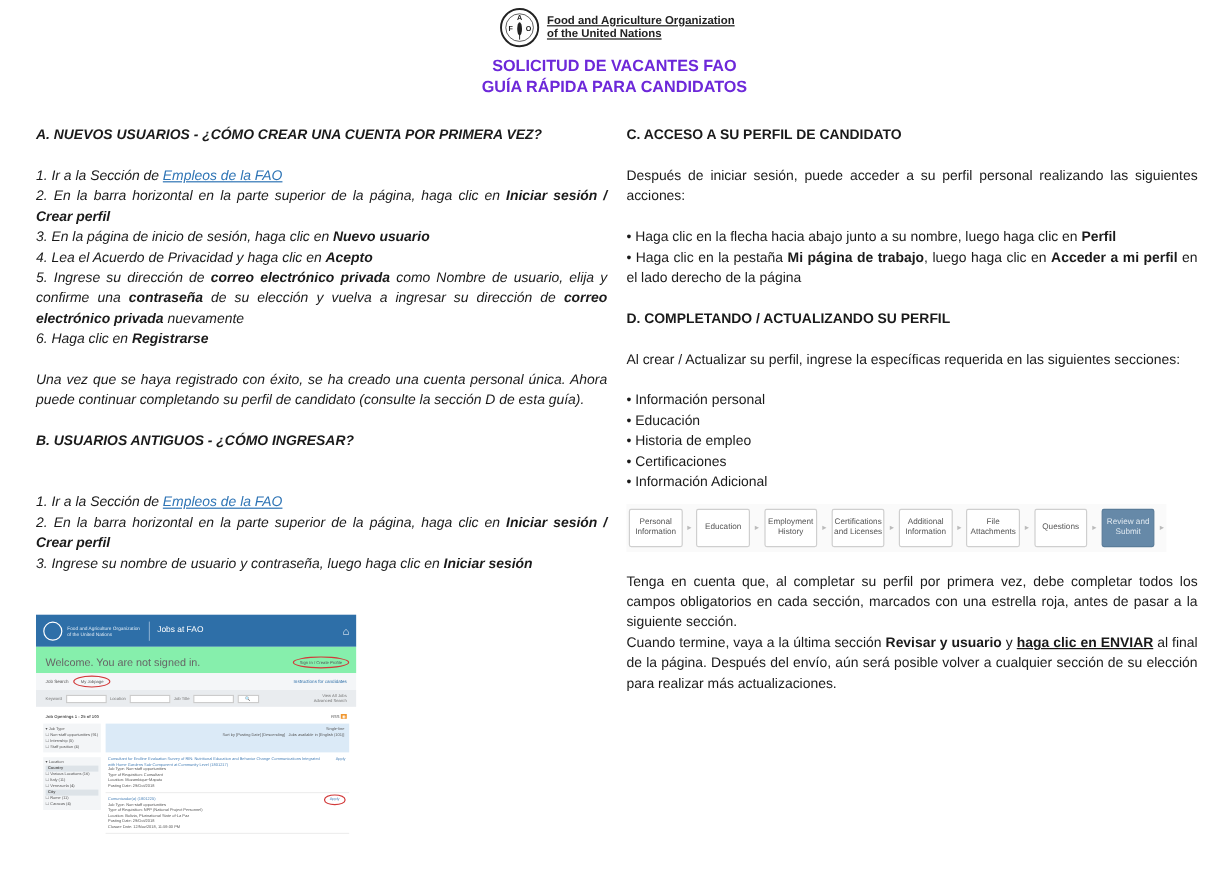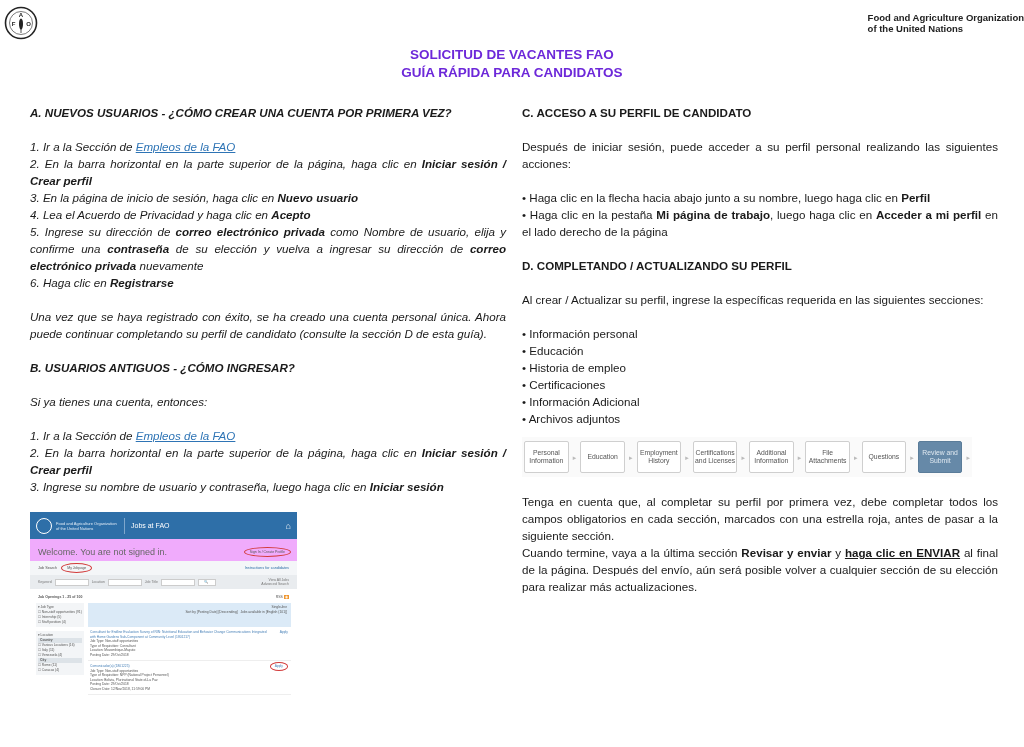--- a/index.html
+++ b/index.html
@@ -1,20 +1,20 @@
 <!DOCTYPE html>
 <html><head>
 <meta charset="utf-8">
 <style>
   * { box-sizing: border-box; margin: 0; padding: 0; }
   html, body { width: 1024px; height: 747px; background: #ffffff; overflow: hidden; }
   body { font-family: "Liberation Sans", sans-serif; color: #1a1a1a; position: relative; }
 
   .header { position: absolute; left: 0; top: 6px; width: 1024px; text-align: center; }
-  .logo-row { display: flex; align-items: center; justify-content: space-between; gap: 6px; margin-left: 4px; }
+  .logo-row { display: flex; align-items: center; justify-content: center; gap: 6px; margin-left: 4px; text-decoration: underline; }
   .fao-logo { width: 34px; height: 34px; }
   .org-name { font-size: 9.5px; font-weight: bold; line-height: 11px; text-align: left; color: #222; }
   .doc-title { color: #6d28d9; font-weight: bold; font-size: 13.5px; line-height: 18px; }
   .doc-title.t1 { margin-top: 6px; }
 
   .col { position: absolute; top: 104px; font-size: 11.6px; line-height: 17px; }
   .col-left { left: 30px; width: 476px; font-style: italic; }
   .col-right { left: 522px; width: 476px; }
   .col p { margin: 0; text-align: justify; }
   .heading { font-weight: bold; }
@@ -31,21 +31,21 @@
   .step-arrow { font-size: 7px; color: #bbb; }
 
   
   .shot { position: absolute; left: 30px; top: 512px; width: 267px; height: 210px; background: #fff; overflow: hidden; }
   .shot-bar { height: 27px; background: #2e6fa8; display: flex; align-items: center; padding: 0 6px; color: #fff; }
   .shot-logo { width: 16px; height: 16px; border: 1.5px solid #fff; border-radius: 50%; margin-right: 4px; }
   .shot-org { font-size: 4px; line-height: 5px; width: 62px; color: #dfeaf5; }
   .shot-sep { width: 1px; height: 16px; background: #7ea7cc; margin: 0 6px; }
   .shot-jobs { font-size: 7px; color: #fff; flex: 1; }
   .shot-home { font-size: 9px; color: #fff; }
-  .shot-welcome { display: flex; justify-content: space-between; align-items: center; padding: 8px 6px 4px 8px; background: #f0abfc; }
+  .shot-welcome { display: flex; justify-content: space-between; align-items: center; padding: 8px 6px 4px 8px; background: #86efac; }
   .shot-welcome .w { font-size: 9px; color: #666; }
   .circled { border: 1.2px solid #d23a3a; border-radius: 50%; padding: 2px 5px; font-size: 3.5px; color: #555; }
   .shot-tabs { display: flex; align-items: center; gap: 4px; padding: 2px 8px; background: #f4f6f8; font-size: 3.8px; color: #555; }
   .shot-tabs .right { margin-left: auto; color: #2e6fa8; }
   .shot-search { display: flex; align-items: center; gap: 3px; padding: 3px 8px; background: #e9ecef; font-size: 3.5px; color: #777; }
   .shot-search .in { width: 34px; height: 7px; background: #fff; border: 1px solid #ccc; }
   .shot-search .btn { width: 18px; height: 7px; background: #fff; border: 1px solid #ccc; text-align: center; }
   .shot-count { font-size: 3.5px; color: #555; padding: 6px 8px 2px; display: flex; justify-content: space-between; }
   .rss { background: #f0962e; color: #fff; padding: 0 1px; }
   .shot-body { display: flex; gap: 4px; padding: 2px 6px; }
@@ -89,21 +89,20 @@
   <p><span>2. En la barra horizontal en la parte superior de la página, haga clic en </span><b>Iniciar sesión / Crear perfil</b></p>
   <p><span>3. En la página de inicio de sesión, haga clic en </span><b>Nuevo usuario</b></p>
   <p><span>4. Lea el Acuerdo de Privacidad y haga clic en </span><b>Acepto</b></p>
   <p><span>5. Ingrese su dirección de </span><b>correo electrónico privada</b><span> como Nombre de usuario, elija y confirme una </span><b>contraseña</b><span> de su elección y vuelva a ingresar su dirección de </span><b>correo electrónico privada</b><span> nuevamente</span></p>
   <p><span>6. Haga clic en </span><b>Registrarse</b></p>
   <div class="gap"></div>
   <p>Una vez que se haya registrado con éxito, se ha creado una cuenta personal única. Ahora puede continuar completando su perfil de candidato (consulte la sección D de esta guía).</p>
   <div class="gap"></div>
   <p class="heading">B. USUARIOS ANTIGUOS - ¿CÓMO INGRESAR?</p>
   <div class="gap"></div>
-  <p>Si ya tienes una cuenta, entonces:</p>
   <div class="gap"></div>
   <p><span>1. Ir a la Sección de </span><span class="link">Empleos de la FAO</span></p>
   <p><span>2. En la barra horizontal en la parte superior de la página, haga clic en </span><b>Iniciar sesión / Crear perfil</b></p>
   <p><span>3. Ingrese su nombre de usuario y contraseña, luego haga clic en </span><b>Iniciar sesión</b></p>
 </div>
 
 <div class="shot">
   <div class="shot-bar">
     <div class="shot-logo"></div>
     <div class="shot-org">Food and Agriculture Organization of the United Nations</div>
@@ -189,21 +188,20 @@
   <div class="gap"></div>
   <p class="heading">D. COMPLETANDO / ACTUALIZANDO SU PERFIL</p>
   <div class="gap"></div>
   <p>Al crear / Actualizar su perfil, ingrese la específicas requerida en las siguientes secciones:</p>
   <div class="gap"></div>
   <p>• Información personal</p>
   <p>• Educación</p>
   <p>• Historia de empleo</p>
   <p>• Certificaciones</p>
   <p>• Información Adicional</p>
-  <p>• Archivos adjuntos</p>
 
   <div class="stepper">
     <div class="step">Personal Information</div>
       <span class="step-arrow">▸</span>
     <div class="step">Education</div>
       <span class="step-arrow">▸</span>
     <div class="step">Employment History</div>
       <span class="step-arrow">▸</span>
     <div class="step">Certifications and Licenses</div>
       <span class="step-arrow">▸</span>
@@ -212,14 +210,14 @@
     <div class="step">File Attachments</div>
       <span class="step-arrow">▸</span>
     <div class="step">Questions</div>
       <span class="step-arrow">▸</span>
     <div class="step active">Review and Submit</div>
       <span class="step-arrow">▸</span>
   </div>
 
   <div class="gap" style="height:10px"></div>
   <p>Tenga en cuenta que, al completar su perfil por primera vez, debe completar todos los campos obligatorios en cada sección, marcados con una estrella roja, antes de pasar a la siguiente sección.</p>
-  <p><span>Cuando termine, vaya a la última sección </span><b>Revisar y enviar</b><span> y </span><span class="ul-bold">haga clic en ENVIAR</span><span> al final de la página. Después del envío, aún será posible volver a cualquier sección de su elección para realizar más actualizaciones.</span></p>
+  <p><span>Cuando termine, vaya a la última sección </span><b>Revisar y usuario</b><span> y </span><span class="ul-bold">haga clic en ENVIAR</span><span> al final de la página. Después del envío, aún será posible volver a cualquier sección de su elección para realizar más actualizaciones.</span></p>
 </div>
 
 </body></html>

